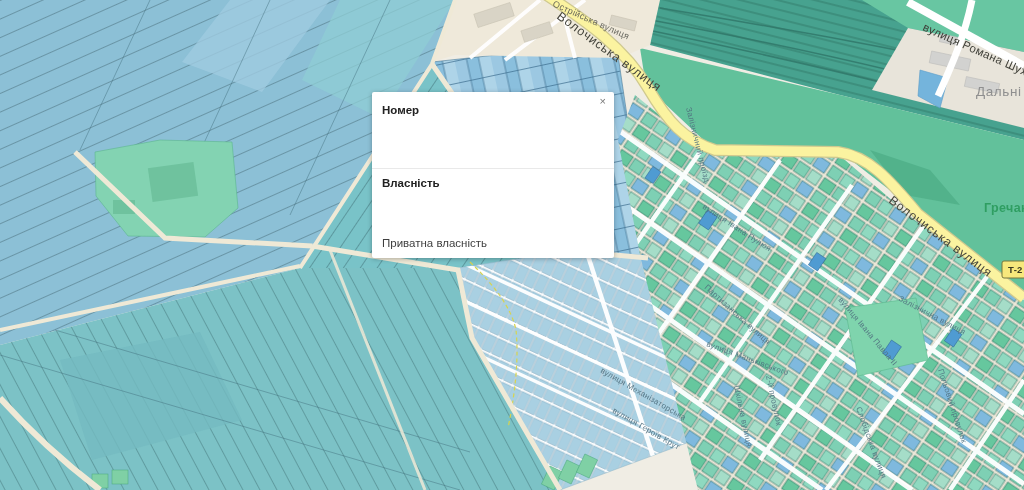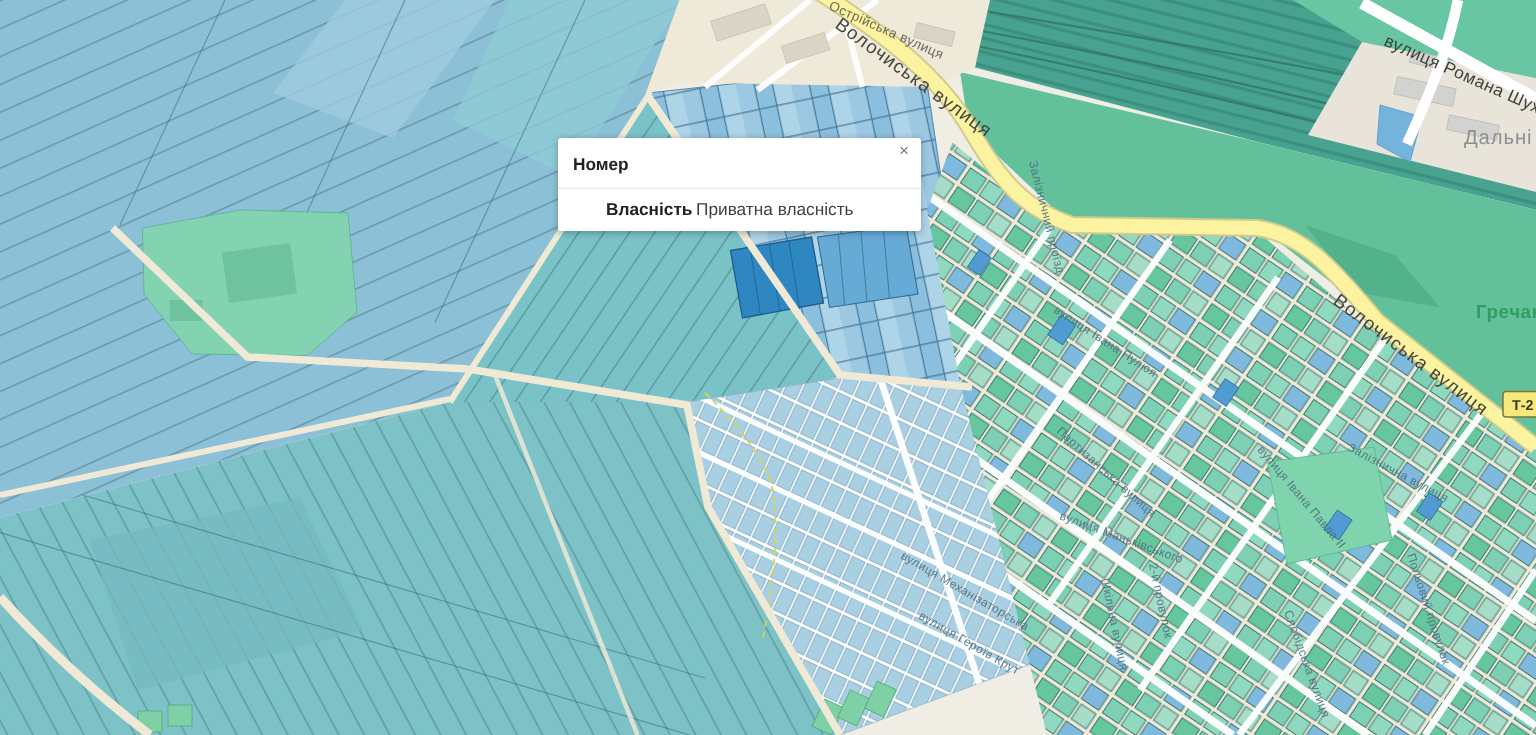--- a/index.html
+++ b/index.html
@@ -8,22 +8,22 @@
   .stage svg{position:absolute;left:0;top:0;display:block;}
   
   .popup{position:absolute;left:372px;top:92px;width:242px;background:#fff;
          border-radius:2px;box-shadow:0 1px 5px rgba(0,0,0,.28);
          font-size:11.5px;color:#3f3f3f;z-index:10;}
   .popup .close{position:absolute;top:2px;right:4px;border:0;background:none;
          color:#777;font-size:11px;line-height:11px;padding:2px 4px;cursor:pointer;
          font-family:"Liberation Sans",sans-serif;}
   .popup .rows{padding-top:4px;}
   .popup .row{display:flex;align-items:flex-start;padding:6px 10px 6px 10px;
-         border-bottom:1px solid #e9e9e9;}
-  .popup .row:last-child{border-bottom:0;margin-left:22px;}
+         border-bottom:1px solid #e9e9e9;flex-direction:column;}
+  .popup .row:last-child{border-bottom:0;}
   .popup .lbl{flex:0 0 60px;font-weight:bold;color:#222;line-height:1.45;}
   .popup .val{flex:1;line-height:1.45;color:#3f3f3f;}
   
   text{font-family:"Liberation Sans",sans-serif;}
   .roadlbl{fill:#45453c;font-size:12.5px;letter-spacing:.8px;}
   .roadlbl2{fill:#3f3f38;font-size:11.5px;letter-spacing:.4px;}
   .minilbl{fill:#50707f;font-size:8px;opacity:.9;letter-spacing:.3px;}
   .distlbl{fill:#8f8f8f;font-size:13.5px;letter-spacing:.6px;}
   .greenlbl{fill:#2f9e62;font-size:12.5px;font-weight:bold;letter-spacing:.4px;}
   .shieldtxt{fill:#3a3a22;font-size:9.5px;font-weight:bold;}

